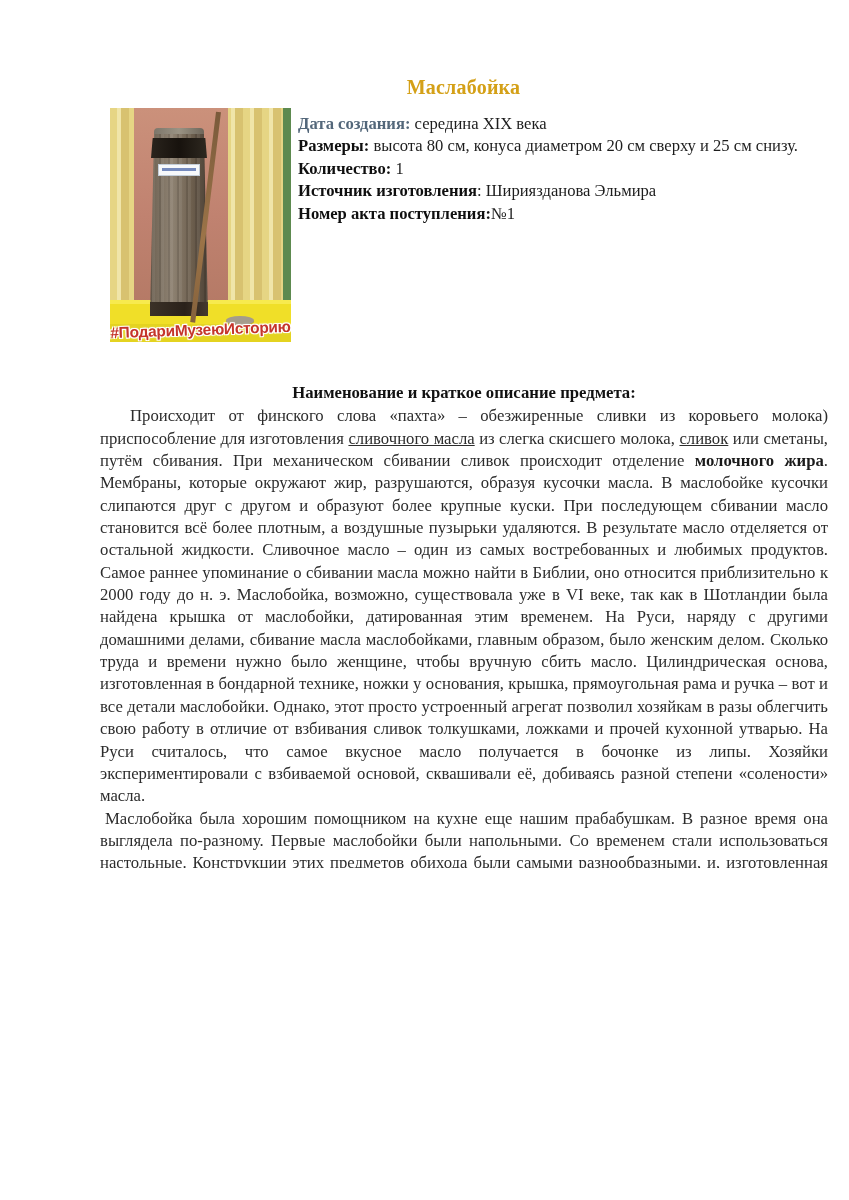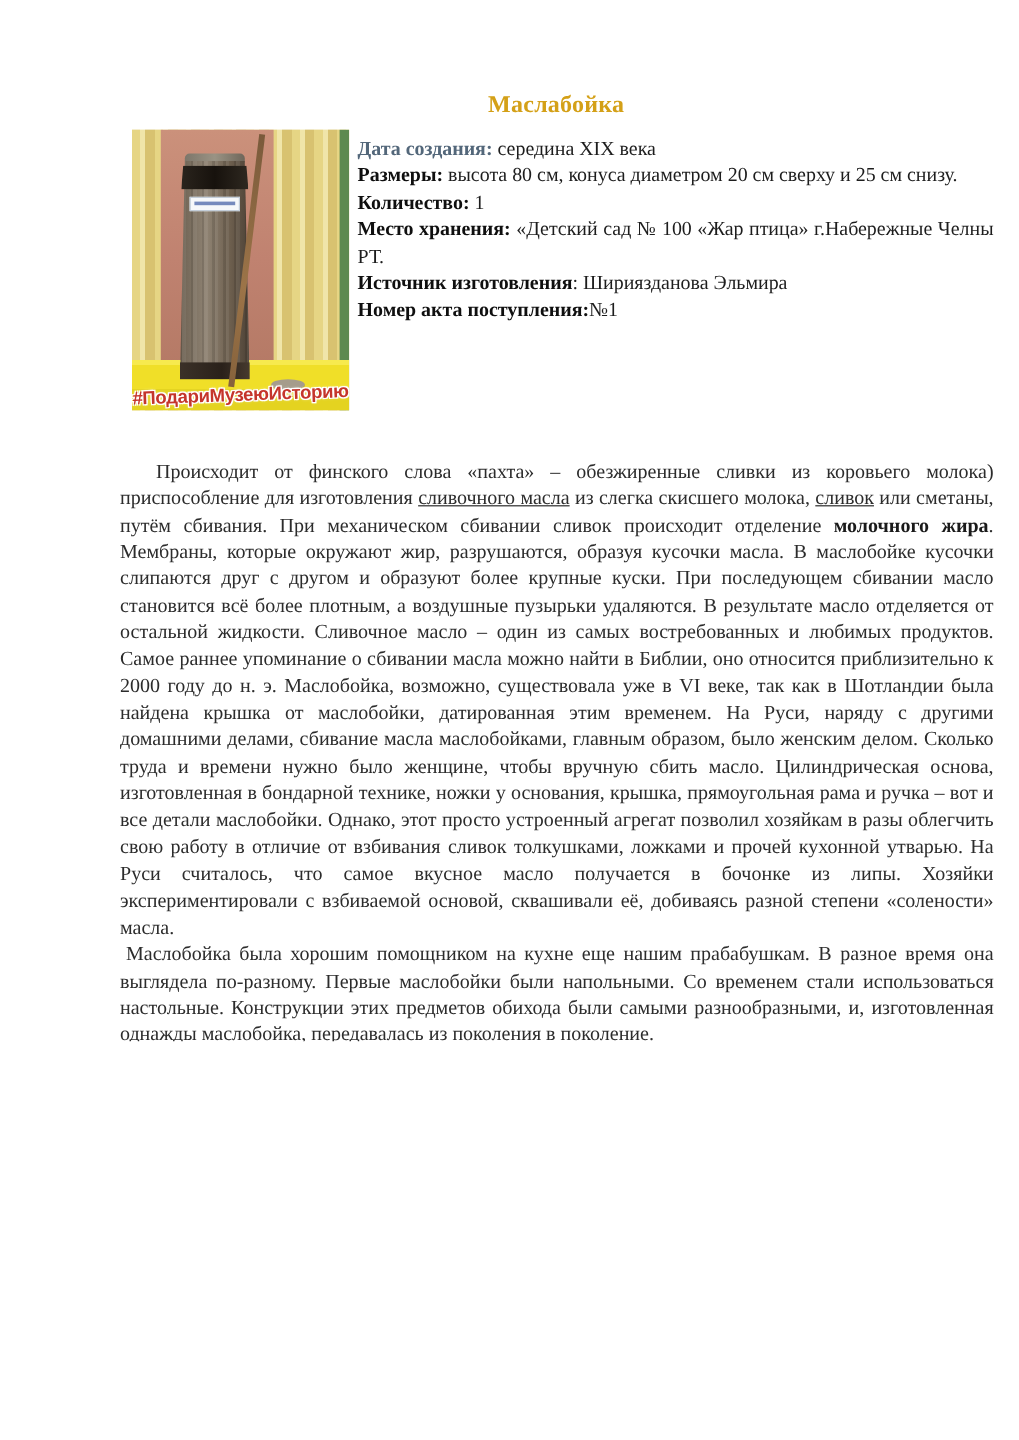--- a/index.html
+++ b/index.html
@@ -101,23 +101,23 @@
     </div>
     <div class="stick"></div>
     <div class="stick-base"></div>
     <div class="watermark">#ПодариМузеюИсторию</div>
   </div>
 
   <div class="meta">
     <div class="item blue"><span class="lbl">Дата создания:</span><span> середина XIX века</span></div>
     <div class="item"><span class="lbl">Размеры:</span><span> высота 80 см, конуса диаметром 20 см сверху и 25 см снизу.</span></div>
     <div class="item"><span class="lbl">Количество:</span><span> 1</span></div>
-    <div class="item"><span class="lbl">Место хранения:</span><span> «Детский сад № 100 «Жар птица» г.Набережные Челны РТ.</span></div>
     <div class="item"><span class="lbl">Источник изготовления</span><span>: Шириязданова Эльмира</span></div>
     <div class="item"><span class="lbl">Номер акта поступления:</span><span>№1</span></div>
   </div>
 
   <div class="desc">
+    <h2>Наименование и краткое описание предмета:</h2>
     <p class="p1"><span>Происходит от финского слова «пахта» – обезжиренные сливки из коровьего молока) приспособление для изготовления </span><span class="u">сливочного масла</span><span> из слегка скисшего молока, </span><span class="u">сливок</span><span> или сметаны, путём сбивания. При механическом сбивании сливок происходит отделение </span><span class="b">молочного жира</span><span>. Мембраны, которые окружают жир, разрушаются, образуя кусочки масла. В маслобойке кусочки слипаются друг с другом и образуют более крупные куски. При последующем сбивании масло становится всё более плотным, а воздушные пузырьки удаляются. В результате масло отделяется от остальной жидкости. Сливочное масло – один из самых востребованных и любимых продуктов. Самое раннее упоминание о сбивании масла можно найти в Библии, оно относится приблизительно к 2000 году до н. э. Маслобойка, возможно, существовала уже в VI веке, так как в Шотландии была найдена крышка от маслобойки, датированная этим временем. На Руси, наряду с другими домашними делами, сбивание масла маслобойками, главным образом, было женским делом. Сколько труда и времени нужно было женщине, чтобы вручную сбить масло. Цилиндрическая основа, изготовленная в бондарной технике, ножки у основания, крышка, прямоугольная рама и ручка – вот и все детали маслобойки. Однако, этот просто устроенный агрегат позволил хозяйкам в разы облегчить свою работу в отличие от взбивания сливок толкушками, ложками и прочей кухонной утварью. На Руси считалось, что самое вкусное масло получается в бочонке из липы. Хозяйки экспериментировали с взбиваемой основой, сквашивали её, добиваясь разной степени «солености» масла.</span></p>
     <p class="p2">Маслобойка была хорошим помощником на кухне еще нашим прабабушкам. В разное время она выглядела по-разному. Первые маслобойки были напольными. Со временем стали использоваться настольные. Конструкции этих предметов обихода были самыми разнообразными, и, изготовленная однажды маслобойка, передавалась из поколения в поколение.</p>
   </div>
 
 </div>
 
 </body></html>

